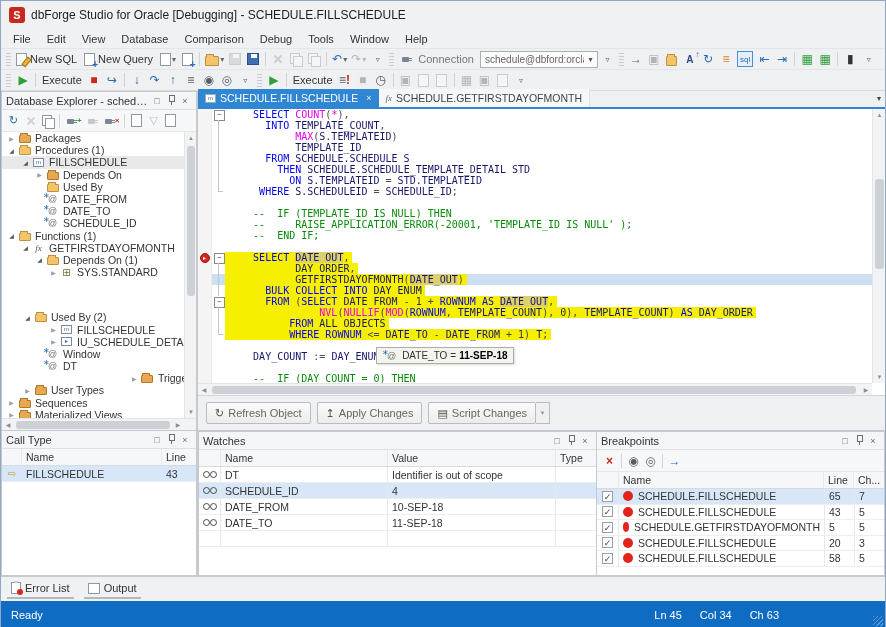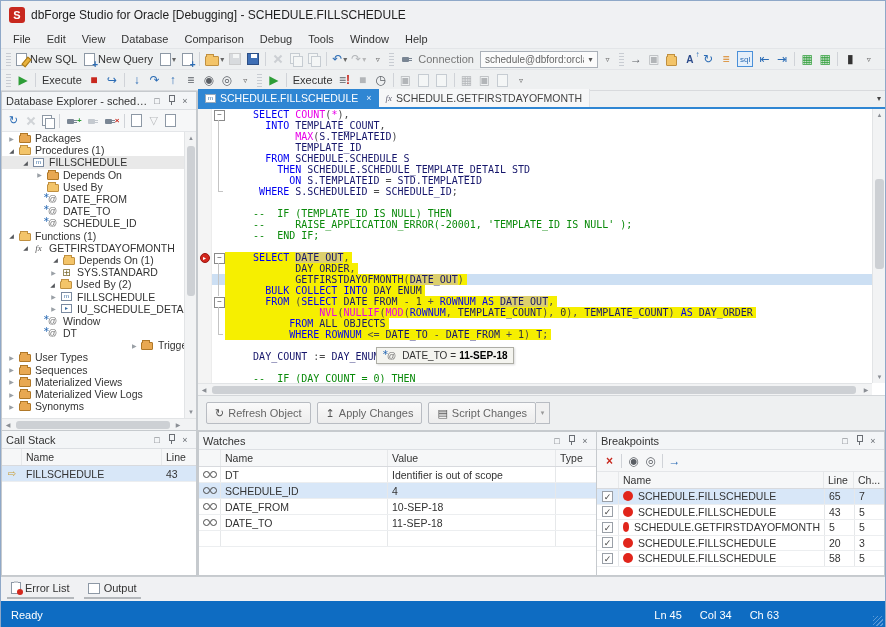--- a/index.html
+++ b/index.html
@@ -476,33 +476,33 @@
               <span class="tic tic-folder-open">
                 <span class="ic ic-folder"></span>
               </span>
               <span class="tlab">Functions (1)</span>
             </div>
             <div class="trow" style="padding-left: 18px;">
               <span class="arrow x">◢</span>
               <span class="tic tic-function">fx</span>
               <span class="tlab">GETFIRSTDAYOFMONTH</span>
             </div>
-            <div class="trow" style="padding-left: 48px;">
+            <div class="trow" style="padding-left: 32px;">
               <span class="arrow x">◢</span>
               <span class="tic tic-folder-open">
                 <span class="ic ic-folder"></span>
               </span>
               <span class="tlab">Depends On (1)</span>
             </div>
             <div class="trow" style="padding-left: 46px;">
               <span class="arrow">▶</span>
               <span class="tic tic-package">⊞</span>
               <span class="tlab">SYS.STANDARD</span>
             </div>
-            <div class="trow" style="padding-left: 45px;">
+            <div class="trow" style="padding-left: 20px; margin-top: 33px;">
               <span class="arrow x">◢</span>
               <span class="tic tic-folder-open">
                 <span class="ic ic-folder"></span>
               </span>
               <span class="tlab">Used By (2)</span>
             </div>
             <div class="trow" style="padding-left: 46px;">
               <span class="arrow">▶</span>
               <span class="tic tic-procedure">
                 <span class="pbox">m</span>
@@ -530,21 +530,21 @@
               </span>
               <span class="tlab">DT</span>
             </div>
             <div class="trow" style="padding-left: 4px; justify-content: flex-end;">
               <span class="arrow">▶</span>
               <span class="tic tic-folder-closed">
                 <span class="ic ic-folder"></span>
               </span>
               <span class="tlab">Triggers</span>
             </div>
-            <div class="trow" style="padding-left: 4px;">
+            <div class="trow" style="padding-left: 20px;">
               <span class="arrow">▶</span>
               <span class="tic tic-folder-closed">
                 <span class="ic ic-folder"></span>
               </span>
               <span class="tlab">User Types</span>
             </div>
             <div class="trow" style="padding-left: 4px;">
               <span class="arrow">▶</span>
               <span class="tic tic-folder-closed">
                 <span class="ic ic-folder"></span>
@@ -575,21 +575,21 @@
           </div>
         <div class="hsb">
           <span class="sa" style="left:0">◀</span>
           <span class="thumb" style="left:14px;right:26px"></span>
           <span class="sa" style="right:12px">▶</span>
         </div>
       </div>
 
       <div class="panel callstack" style="border-top:none">
         <div class="phead">
-          <span class="ptitle">Call Stack</span>
+          <span class="ptitle">Call Type</span>
           <span class="pbtn">□</span>
           <span class="pbtn"><span class="pin"></span></span>
           <span class="pbtn">×</span>
         </div>
         <div class="ghead">
           <span class="gc" style="width:20px;flex:0 0 20px"></span>
           <span class="gc" style="flex:1">Name</span>
           <span class="gc" style="width:34px;flex:0 0 34px;border-right:none">Line</span>
         </div>
         <div class="gbody" id="cs-body">

